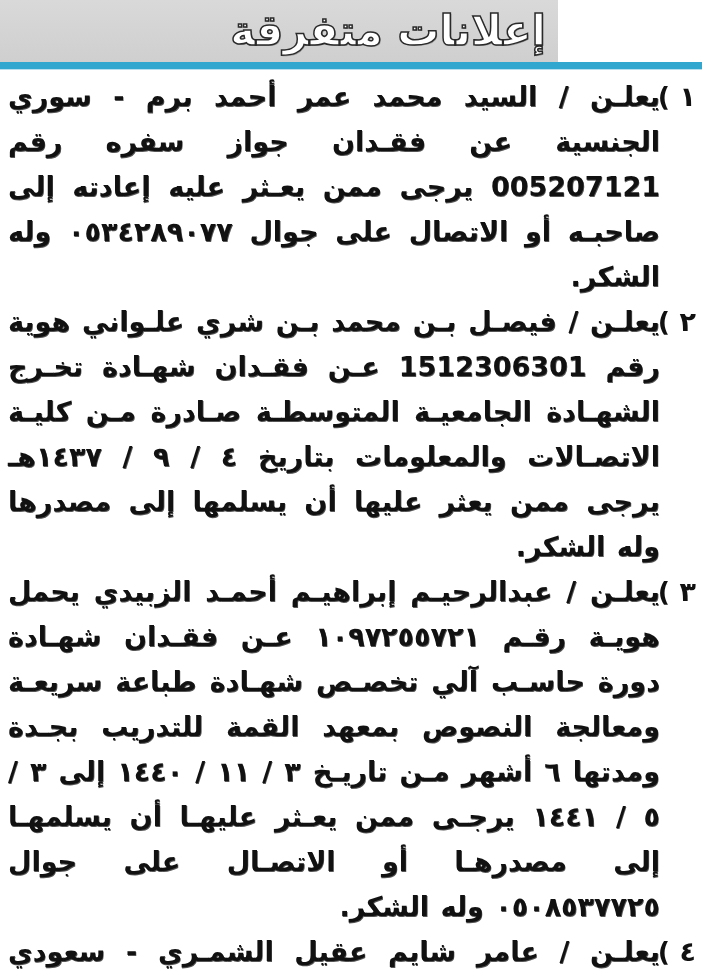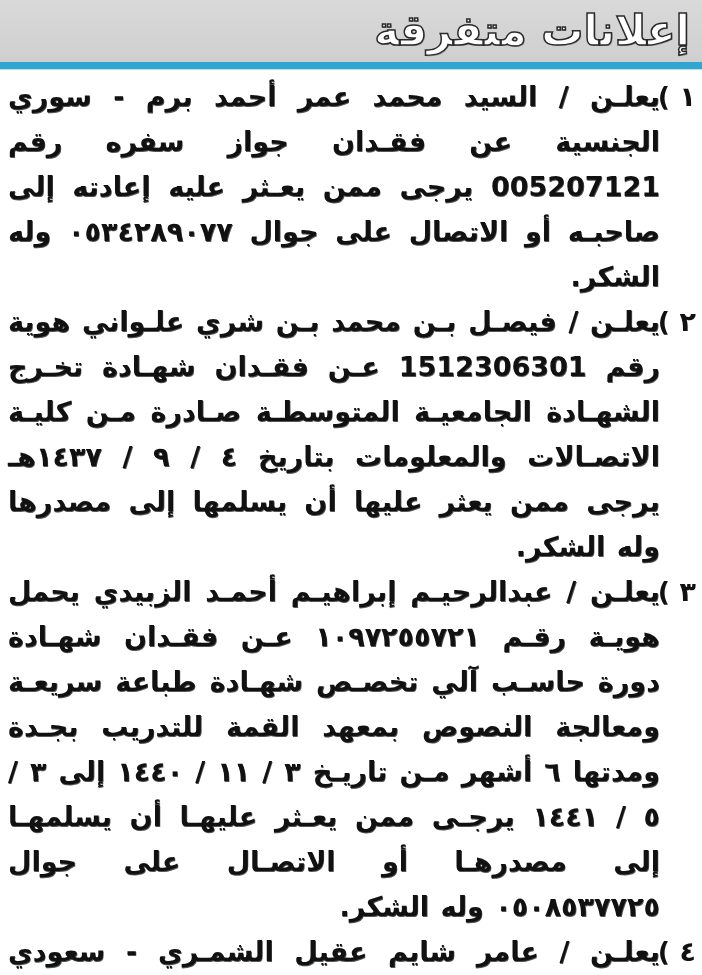--- a/index.html
+++ b/index.html
@@ -12,21 +12,21 @@
       height: 975px;
       overflow: hidden;
       position: relative;
       font-family: "DejaVu Sans", sans-serif;
       color: #111111;
     }
     .header {
       position: absolute;
       top: 0;
       left: 0;
-      width: 702px;
+      width: 558px;
       height: 62px;
       background: linear-gradient(#d9d9d9, #cfcfcf);
     }
     .header-title {
       position: absolute;
       right: 12px;
       top: 2px;
       font-family: "DejaVu Sans", sans-serif;
       font-weight: bold;
       font-size: 42px;

